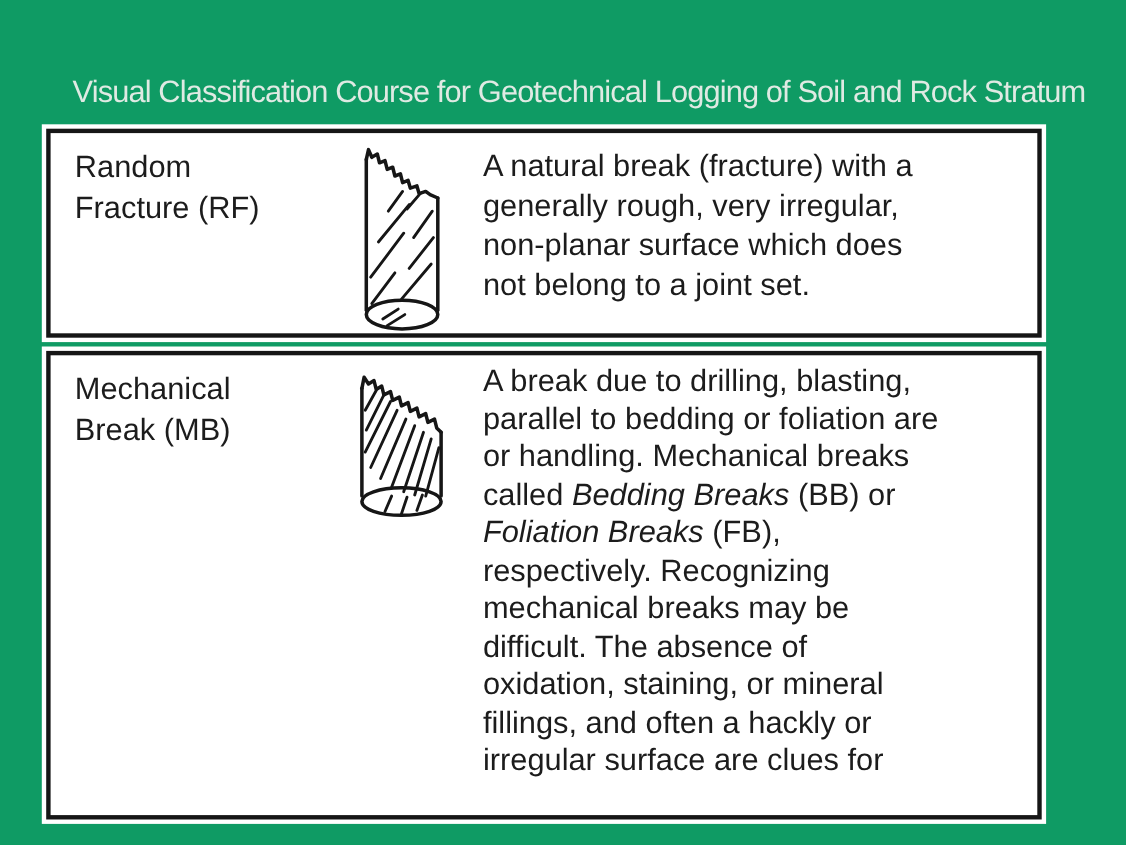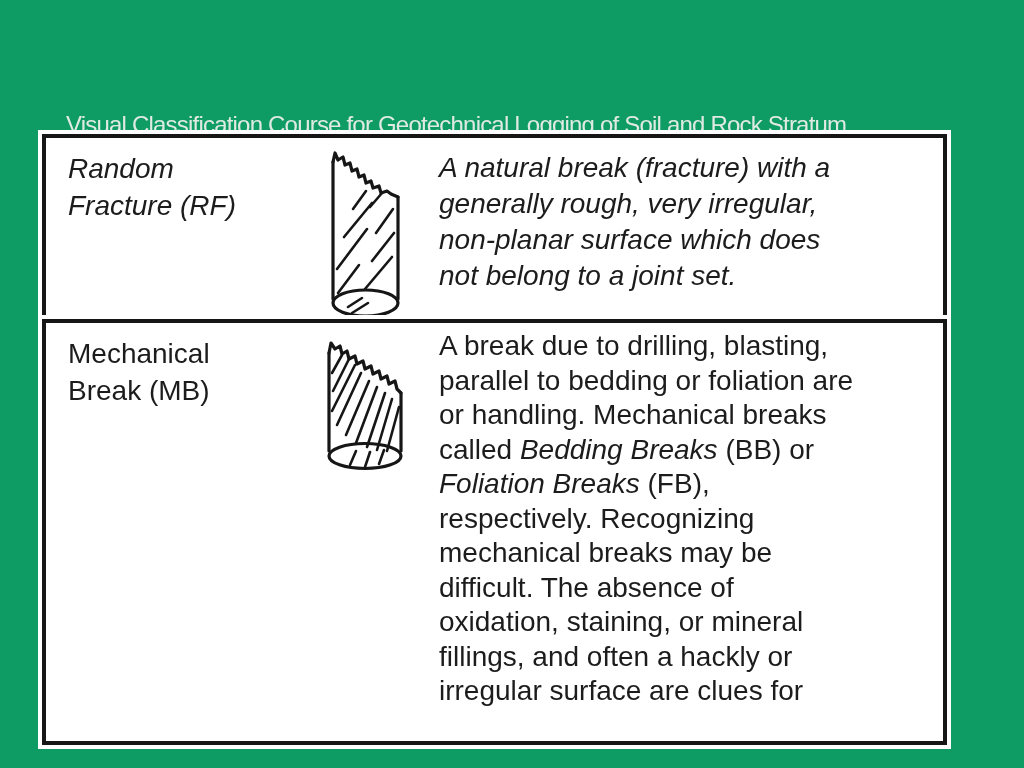--- a/index.html
+++ b/index.html
@@ -15,36 +15,35 @@
     position:relative;
     background:var(--background);
     font-family:"Liberation Sans", sans-serif;
     color:var(--body-text);
   }
   .slide-title{
     position:absolute;
     left:66px;
     top:68px;
     width:900px;
-    font-size:24px;
+    font-size:28px;
     letter-spacing:-0.8px;
     line-height:32px;
     color:var(--title-text);
     white-space:nowrap;
-    margin-top:41px;
   }
   .panel{
     position:absolute;
     left:42px;
     width:905px;
     background:var(--panel-background);
     border:4px solid var(--panel-border);
     box-shadow:0 0 0 4px var(--panel-background);
   }
-  .panel-1{top:134px;height:190px;font-style:italic;}
+  .panel-1{top:117px;height:190px;}
   .panel-2{top:319px;height:426px;}
   .term{
     position:absolute;
     left:22px;
     top:12px;
     font-size:28px;
     line-height:37px;
     color:var(--body-text);
   }
   .core-icon{

